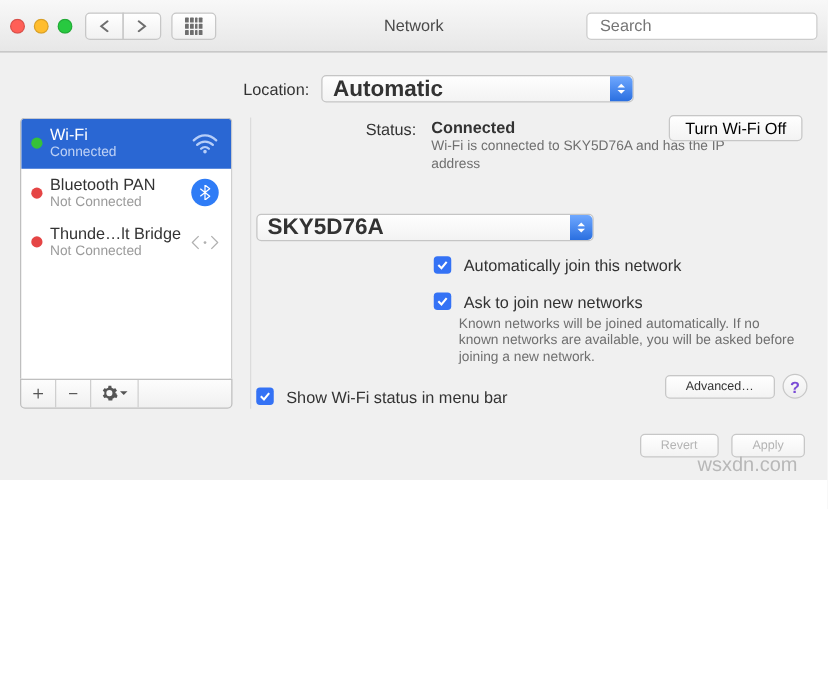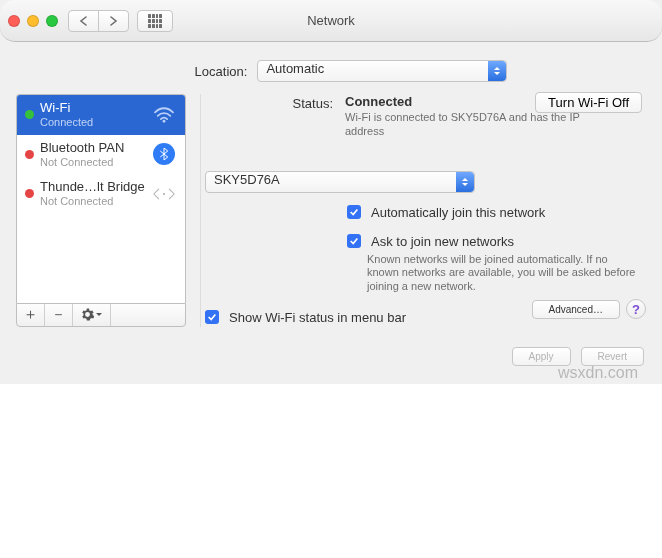--- a/index.html
+++ b/index.html
@@ -12,21 +12,20 @@
   }
   .window { width: 662px; background: #f0f0f0; }
   
   .titlebar {
     height: 42px;
     background: linear-gradient(#f8f8f8, #e7e7e7);
     border-bottom: 1px solid #bcbcbc;
     display: flex;
     align-items: center;
     padding: 0 8px;
-    border-radius: 15px;
   }
   .traffic { display: flex; gap: 7px; margin-right: 10px; }
   .light { width: 12px; height: 12px; border-radius: 50%; border: 0.5px solid rgba(0,0,0,0.15);}
   .light.red { background:#ff5f57;}
   .light.yellow { background:#ffbd2e;}
   .light.green { background:#28c940;}
   .nav-group { display:flex; margin-right:8px; }
   .btn {
     background: linear-gradient(#ffffff,#f1f1f1);
     border: 1px solid #c7c7c7;
@@ -64,22 +63,22 @@
   
   .location-row {
     display:flex; align-items:center; justify-content:center;
     gap:10px; padding: 18px 0 12px 0; margin-left: 40px;
   }
   .label { text-align:right; color:#333; }
   .select {
     position:relative; height:22px;
     background:linear-gradient(#fefefe,#f3f3f3);
     border:1px solid #c5c5c5; border-radius:4px;
-    display:flex; align-items:flex-start; padding:0 24px 0 8px;
-    font-size:13px; color:#333;
+    display:flex; align-items:center; padding:0 24px 0 8px;
+    font-size:18px; color:#333;font-weight:bold;
   }
   .select .cap {
     position:absolute; right:0; top:0; bottom:0; width:18px;
     background: linear-gradient(#6fa8ff,#2a6fe0);
     border-top-right-radius:4px; border-bottom-right-radius:4px;
     display:flex; flex-direction:column; align-items:center; justify-content:center;
   }
   .select .cap::before, .select .cap::after {
     content:""; border:3px solid transparent;
   }
@@ -218,20 +217,26 @@
             <span></span>
             <span></span>
             <span></span>
         <span></span>
             <span></span>
             <span></span>
             <span></span>
       </div>
     </div>
     <div class="title">Network</div>
+    <div class="search">
+      <svg viewBox="0 0 16 16">
+            <path d="M6.5 1a5.5 5.5 0 014.23 9.02l3.63 3.63-1.41 1.41-3.63-3.63A5.5 5.5 0 116.5 1zm0 2a3.5 3.5 0 100 7 3.5 3.5 0 000-7z"></path>
+          </svg>
+      <input placeholder="Search" style="">
+    </div>
   </div>
 
   <div class="location-row">
     <div class="label">Location:</div>
     <div class="select location-select">
       <span>Automatic</span>
       <div class="cap"></div>
     </div>
   </div>
 
@@ -351,19 +356,19 @@
         </div>
         <div class="adv-group">
           <button class="push-btn">Advanced…</button>
           <div class="help">?</div>
         </div>
       </div>
     </div>
   </div>
 
   <div class="bottom-btns">
+    <button class="push-btn disabled">Revert</button>
     <button class="push-btn disabled">Apply</button>
-    <button class="push-btn disabled">Revert</button>
   </div>
 </div>
 
 <div class="watermark">wsxdn.com</div>
 </div>
 
 </body></html>

